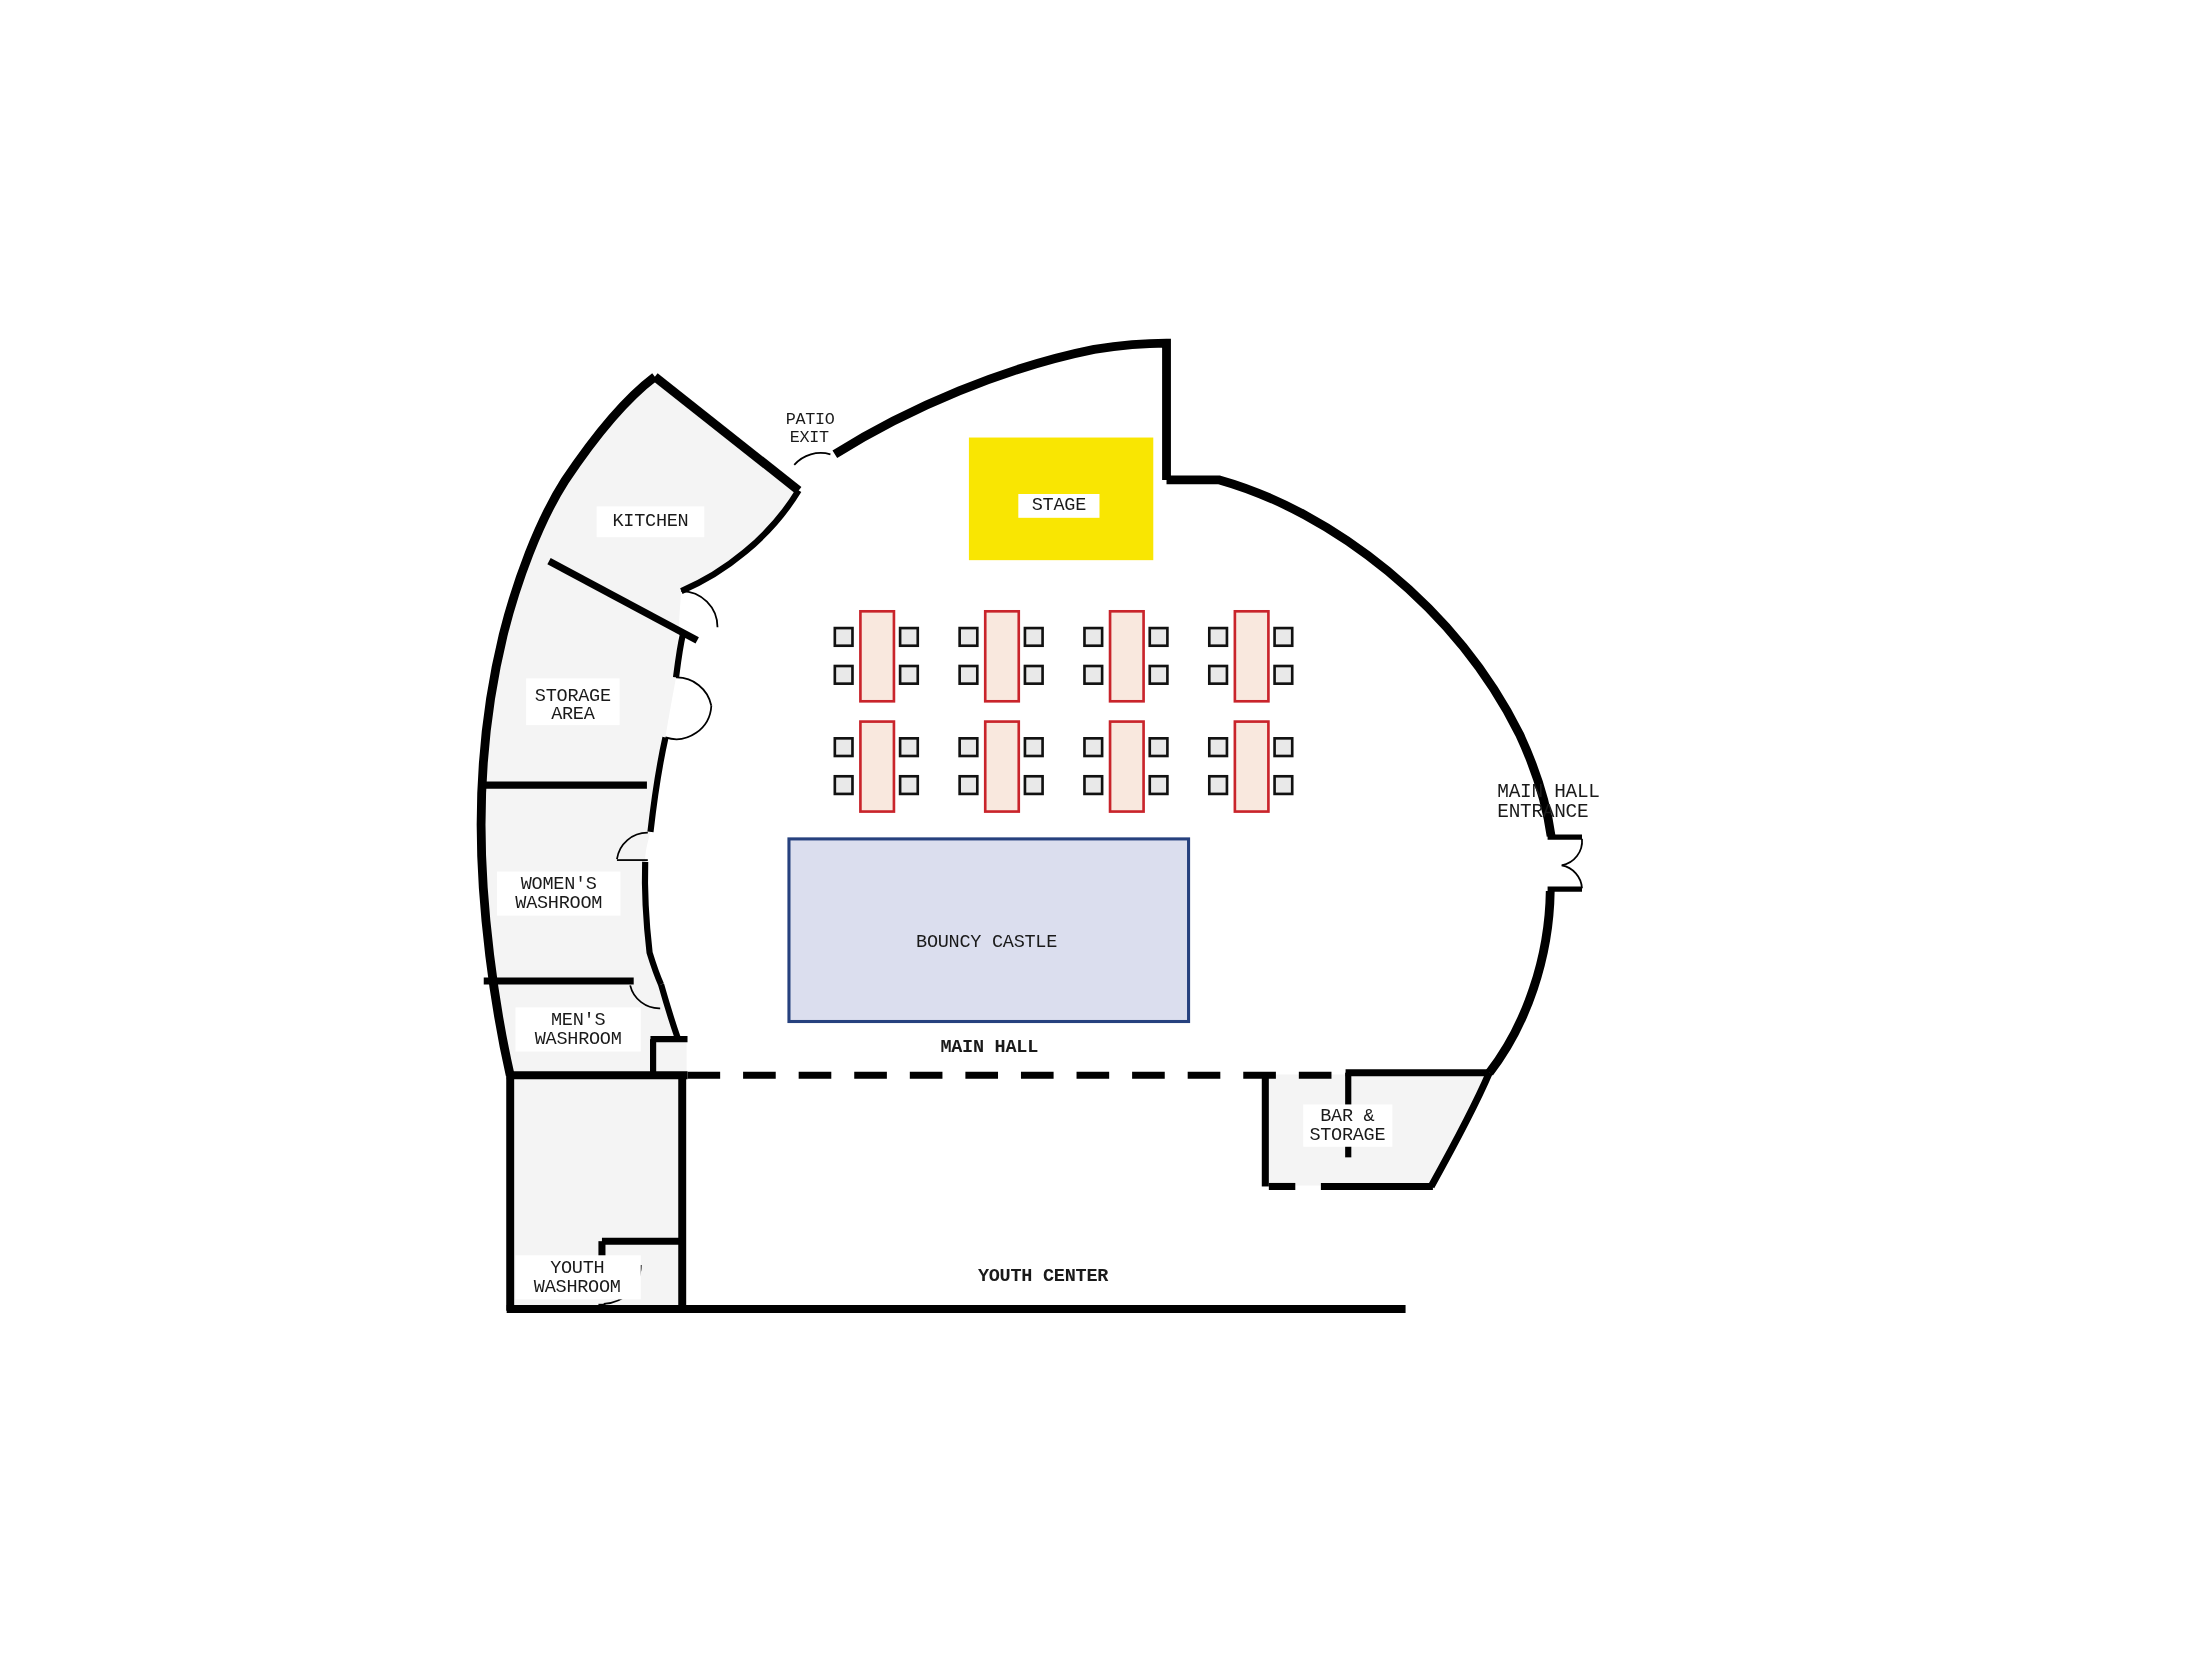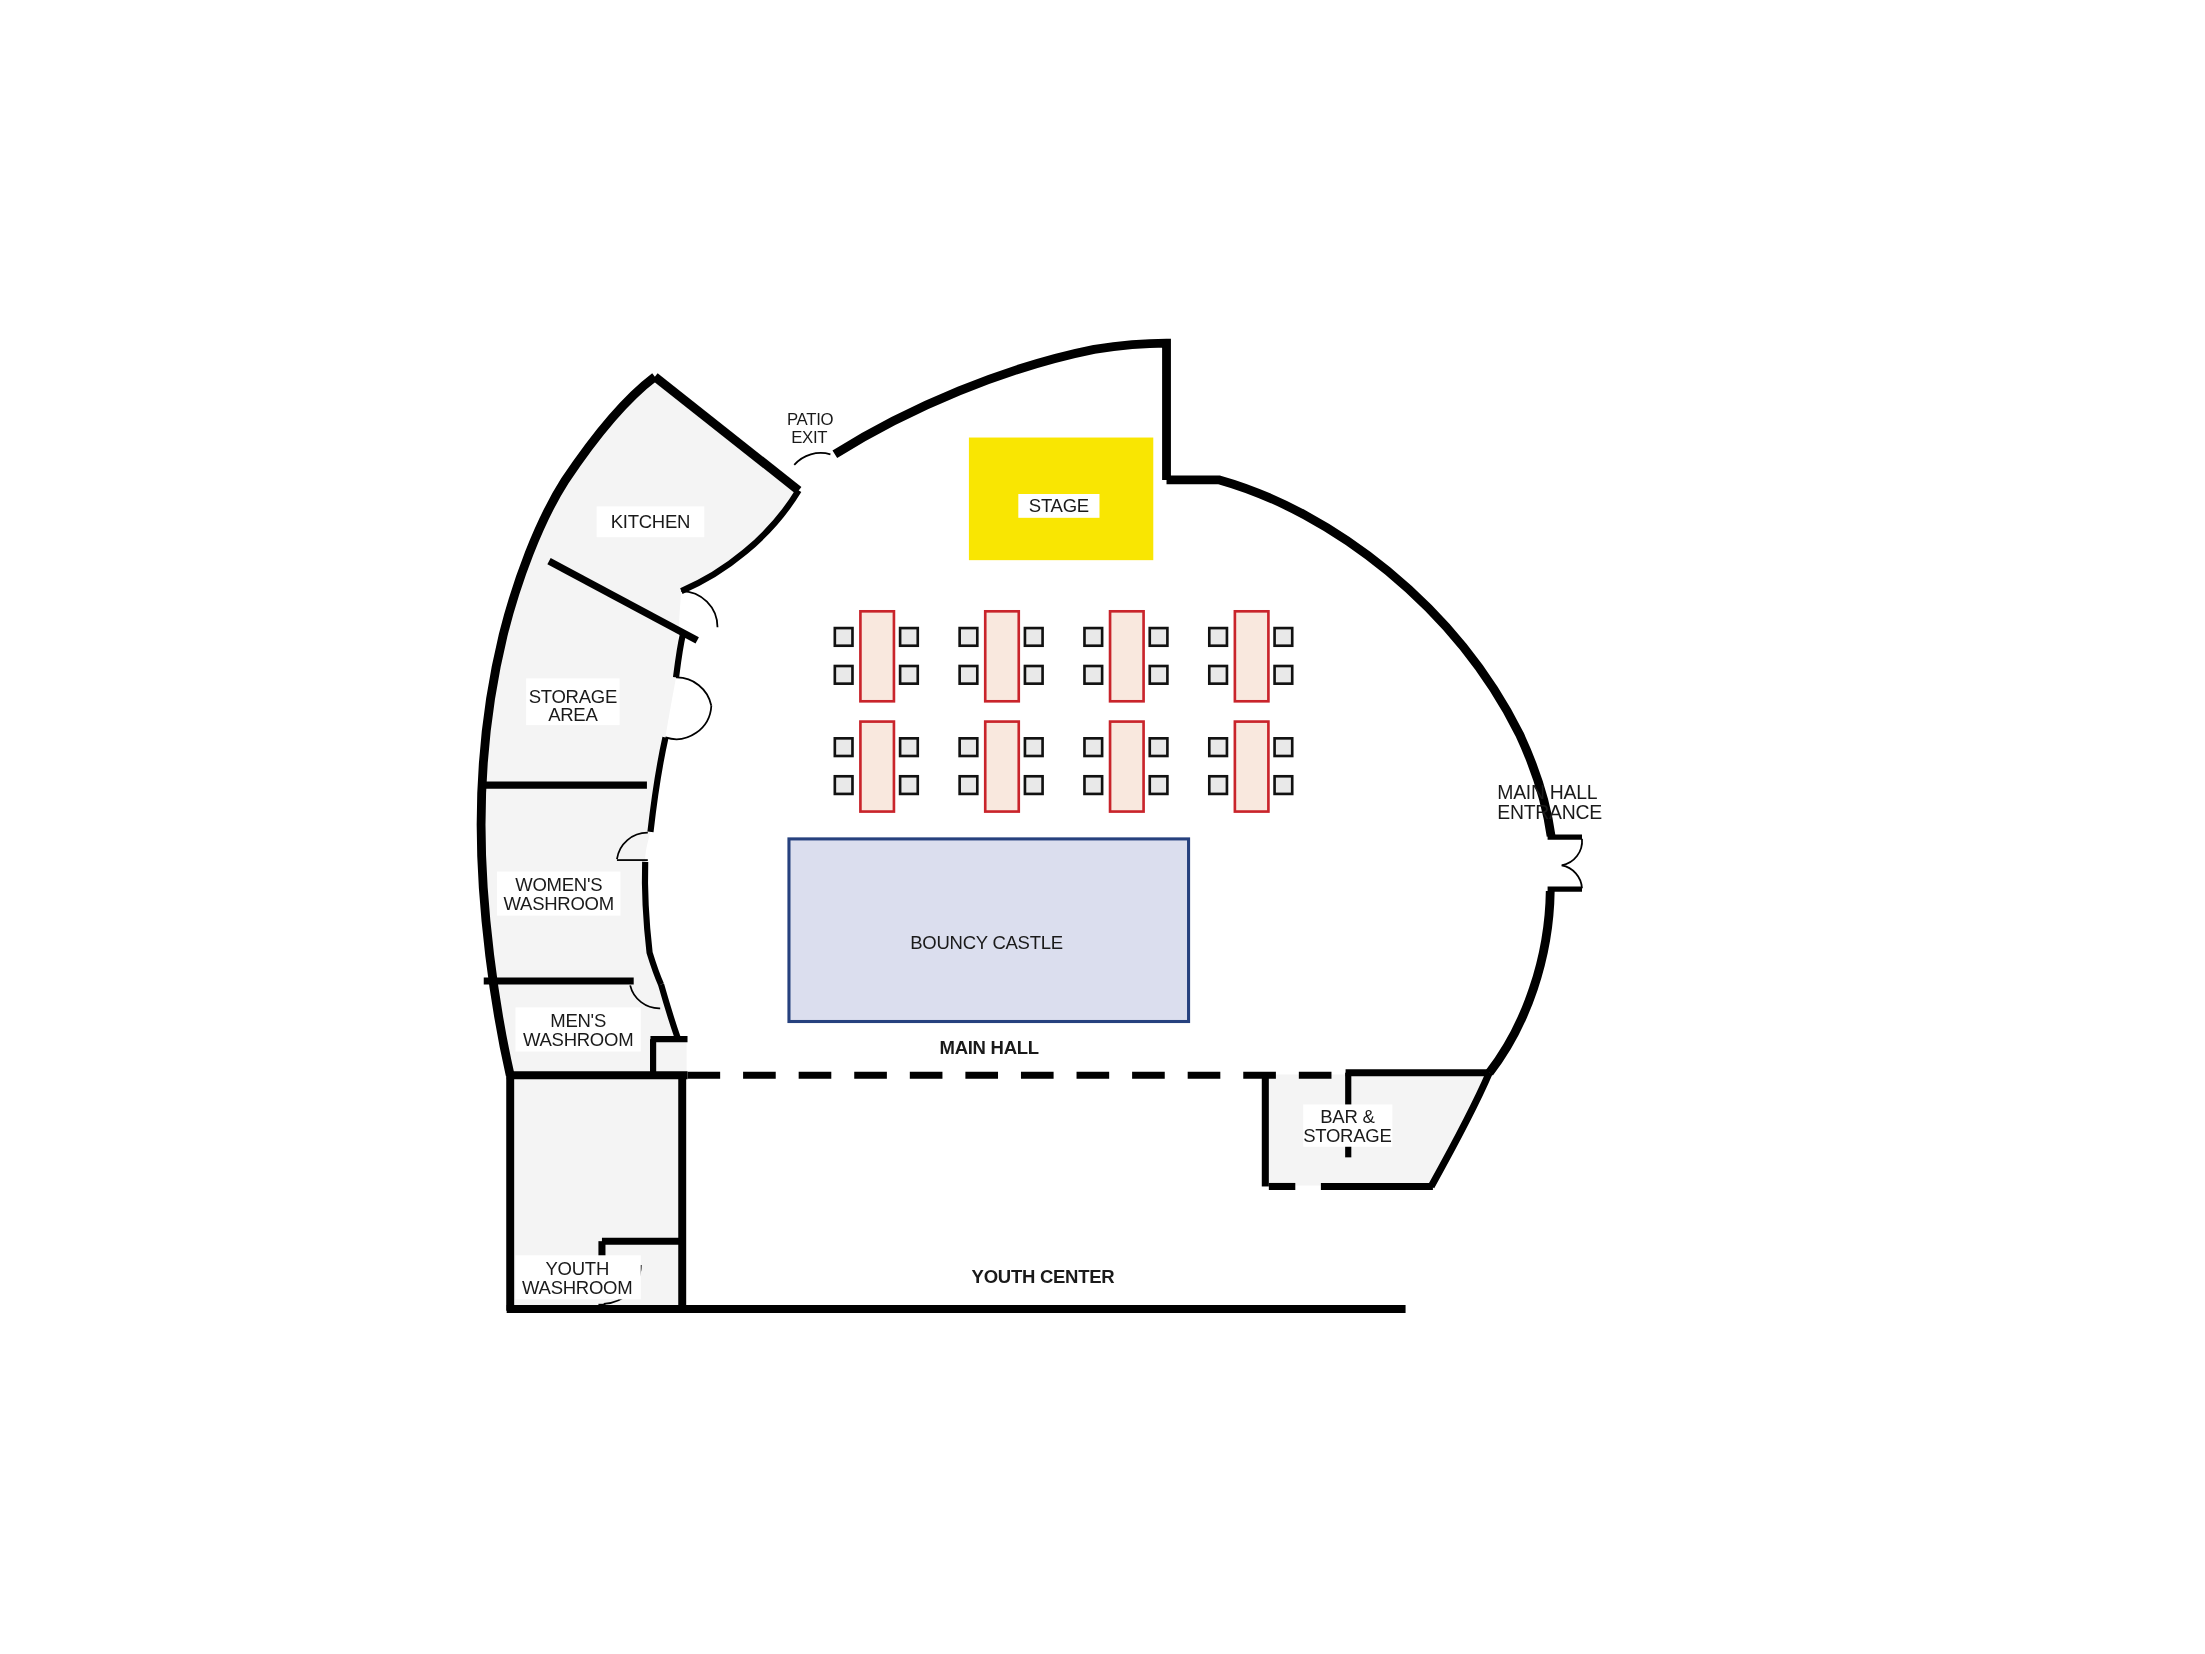--- a/index.html
+++ b/index.html
@@ -1,17 +1,17 @@
 <!DOCTYPE html>
 <html style="font-size:14px"><head>
 <meta charset="utf-8">
 <style>
   html,body{margin:0;padding:0;background:#ffffff;}
   .canvas{position:relative;width:1978px;height:1654px;background:#ffffff;overflow:hidden;
-          font-family:Liberation Sans, sans-serif;}
+          font-family:Liberation Mono, monospace;}
   svg{position:absolute;left:0;top:0;}
   text{fill:#1a1a1a;letter-spacing:-0.3px;}
   .room-label{font-size:21px;text-anchor:middle;dominant-baseline:central;}
   .small-label{font-size:19px;text-anchor:middle;dominant-baseline:central;}
   .area-label{font-size:21px;font-weight:bold;text-anchor:middle;dominant-baseline:central;}
   .entrance-label{font-size:22px;text-anchor:start;dominant-baseline:central;}
   .castle-label{font-size:21px;text-anchor:middle;dominant-baseline:central;}
   .wall{stroke:#000;fill:none;stroke-linecap:butt;}
   .door{stroke:#000;stroke-width:2;fill:none;}
   .labelbox{fill:#ffffff;}

